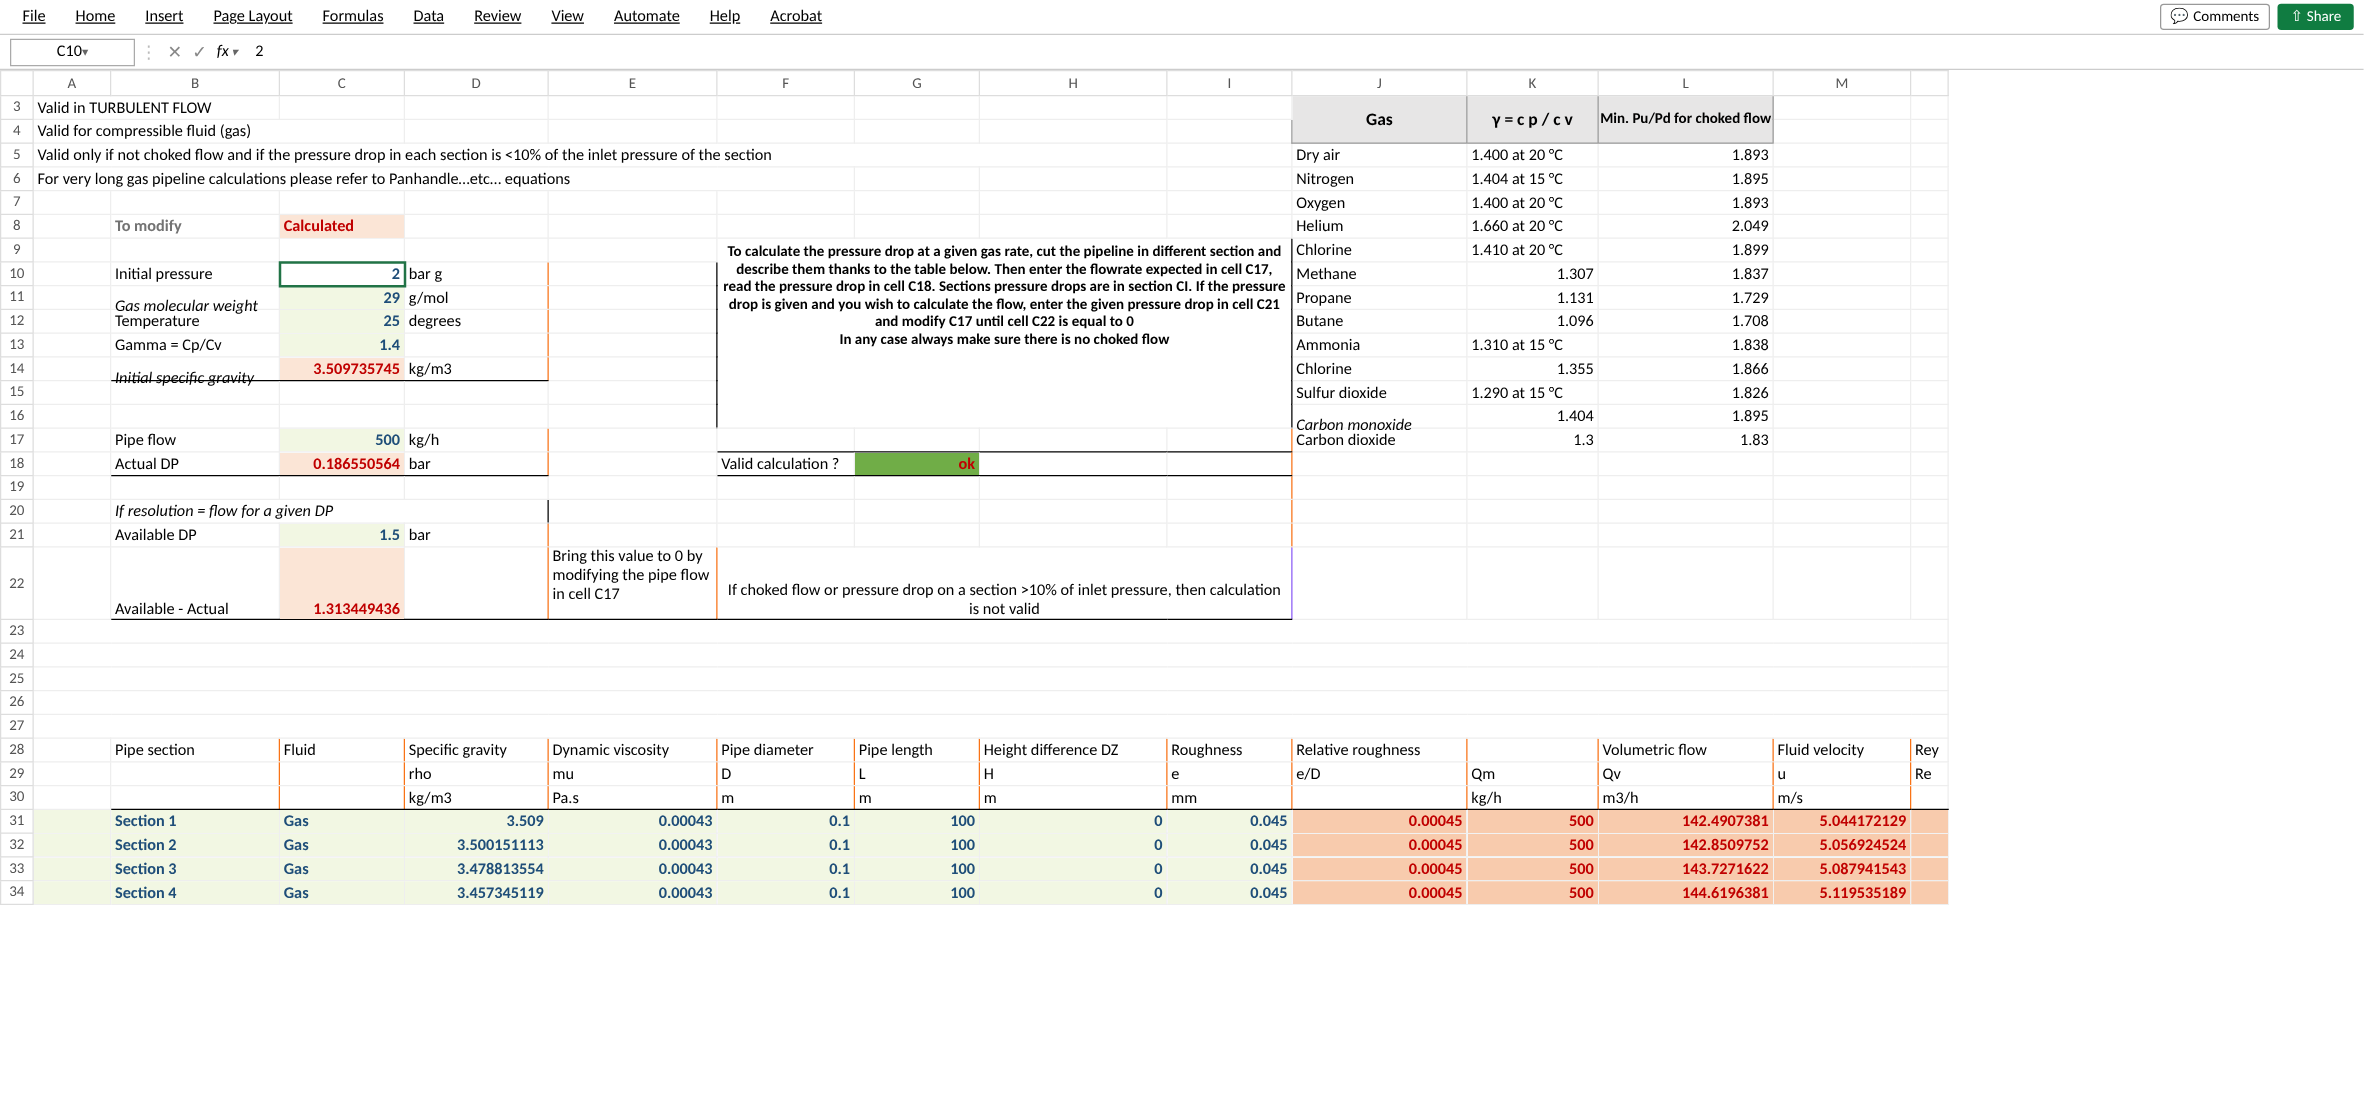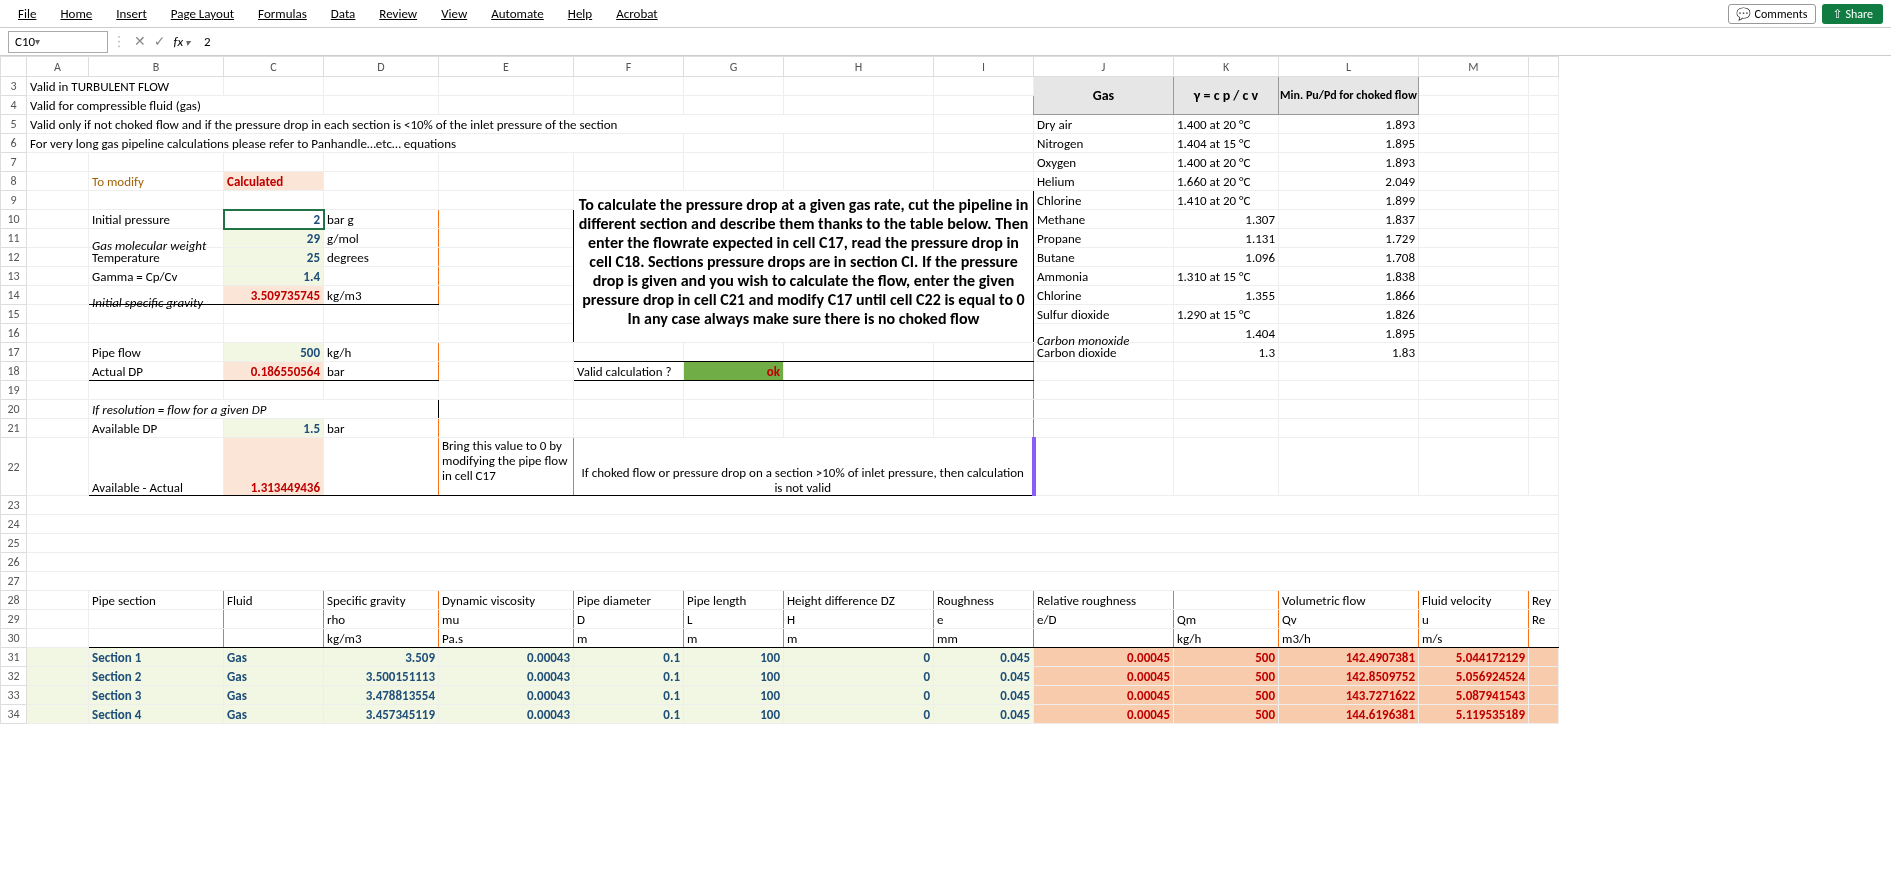--- a/index.html
+++ b/index.html
@@ -5,21 +5,21 @@
 * { box-sizing: border-box; margin: 0; padding: 0; font-family: Calibri, Arial, sans-serif; }
 body { background: #fff; font-size: 14px; color: #000; overflow: hidden; }
 
 .ribbon-tabs { display: flex; gap: 4px; padding: 4px 8px; background: #fff; align-items: center; border-bottom: 1px solid #ccc; height: 28px; }
 .ribbon-tabs .tab { padding: 3px 10px; font-size: 13px; cursor: pointer; text-decoration: underline; }
 .ribbon-right { margin-left: auto; display: flex; gap: 6px; }
 .comments-btn { border: 1px solid #999; background: #fff; padding: 2px 8px; font-size: 12px; border-radius: 3px; display: flex; align-items: center; gap: 3px; }
 .share-btn { background: #107c41; color: #fff; padding: 2px 10px; font-size: 12px; border-radius: 3px; display: flex; align-items: center; gap: 3px; }
 
 .formula-bar { display: flex; align-items: center; height: 28px; border-bottom: 1px solid #ccc; background: #fff; }
-.name-box { width: 100px; height: 22px; border: 1px solid #aaa; margin-left: 8px; display: flex; align-items: center; justify-content: flex-start; padding: 0 6px; font-size: 13px; }
+.name-box { width: 100px; height: 22px; border: 1px solid #aaa; margin-left: 8px; display: flex; align-items: center; justify-content: center; padding: 0 6px; font-size: 13px; }
 .name-box .dd { color: #666; font-size: 10px; }
 .fb-sep { color: #bbb; padding: 0 4px; }
 .fb-btn { color: #888; padding: 0 4px; font-size: 14px; }
 .fx { font-style: italic; font-size: 13px; padding: 0 4px; }
 .fx .dd { color: #666; font-size: 10px; margin-left: 2px;}
 .formula-input { flex: 1; padding: 0 10px; font-size: 13px; }
 
 .sheet-area { position: relative; overflow: hidden; }
 .sheet { border-collapse: collapse; table-layout: fixed; }
 
@@ -34,21 +34,21 @@
 .cE { width: 135px; } .cF { width: 110px; } .cG { width: 100px; } .cH { width: 150px; }
 .cI { width: 100px; } .cJ { width: 140px; } .cK { width: 105px; } .cL { width: 140px; }
 .cM { width: 110px; } .cN { width: 30px; }
 
 .num { text-align: right; }
 .bold { font-weight: bold; }
 .italic { font-style: italic; }
 .blue { color: #1f4e79; }
 .darkred { color: #c00000; text-align: right; }
 
-.fill-blue-label { color: #a16207; font-weight: normal; }
+.fill-blue-label { color: #737373; font-weight: bold; }
 .fill-calc { background: #fbe5d6; color: #c00000; font-weight: bold; }
 
 .fill-yellow { background: #f2f7e3; }
 .fill-orange { background: #fbe5d6; }
 .fill-green-ok { background: #70ad47; }
 .fill-peach { background: #f8cbad; }
 
 .bt { border-top: 1px solid #000; }
 .bb { border-bottom: 1px solid #000; }
 .bl { border-left: 1px solid #000; }
@@ -233,21 +233,21 @@
           <td class="cell"></td>
 </tr>
 
 <tr>
   <td class="row-hdr">9</td>
   <td class="cell"></td>
           <td class="cell"></td>
           <td class="cell"></td>
           <td class="cell"></td>
           <td class="cell"></td>
-  <td class="cell bt bl" rowspan="8" colspan="4" style="white-space:normal;text-align:center;font-weight:bold;font-size:16px;padding:4px;vertical-align:top;border-right:1px solid #000">
+  <td class="cell bt bl" rowspan="8" colspan="4" style="white-space:normal;text-align:center;font-weight:bold;font-size:12px;padding:4px;vertical-align:top;border-right:1px solid #000">
     <span>To calculate the pressure drop at a given gas rate, cut the pipeline in different section and describe them thanks to the table below. Then enter the flowrate expected in cell C17, read the pressure drop in cell C18. Sections pressure drops are in section CI. If the pressure drop is given and you wish to calculate the flow, enter the given pressure drop in cell C21 and modify C17 until cell C22 is equal to 0</span><br>
     <span>In any case always make sure there is no choked flow</span>
   </td>
   <td class="cell gas-table">Chlorine</td>
   <td class="cell gas-table">1.410 at 20 °C</td>
   <td class="cell gas-table num">1.899</td>
   <td class="cell"></td>
           <td class="cell"></td>
 </tr>
 
@@ -443,21 +443,21 @@
           <td class="cell"></td>
 </tr>
 
 <tr style="height:58px">
   <td class="row-hdr">22</td>
   <td class="cell"></td>
   <td class="cell bl bb" style="vertical-align:bottom">Available - Actual</td>
   <td class="cell bb num bold darkred fill-orange" style="vertical-align:bottom">1.313449436</td>
   <td class="cell bb br"></td>
   <td class="cell bb br" style="white-space:normal;font-size:13px;vertical-align:top">Bring this value to 0 by modifying the pipe flow in cell C17</td>
-  <td class="cell bb bl" colspan="4" style="white-space:normal;text-align:center;vertical-align:bottom;border-right:4px solid #8b5cf6">If choked flow or pressure drop on a section &gt;10% of inlet pressure, then calculation is not valid</td>
+  <td class="cell bb bl" colspan="4" style="white-space:normal;text-align:center;vertical-align:bottom;border-right:1px solid #8b5cf6">If choked flow or pressure drop on a section &gt;10% of inlet pressure, then calculation is not valid</td>
   <td class="cell"></td>
           <td class="cell"></td>
           <td class="cell"></td>
           <td class="cell"></td>
           <td class="cell"></td>
 </tr>
 
 <tr>
           <td class="row-hdr">23</td>
           <td class="cell" colspan="14"></td>

